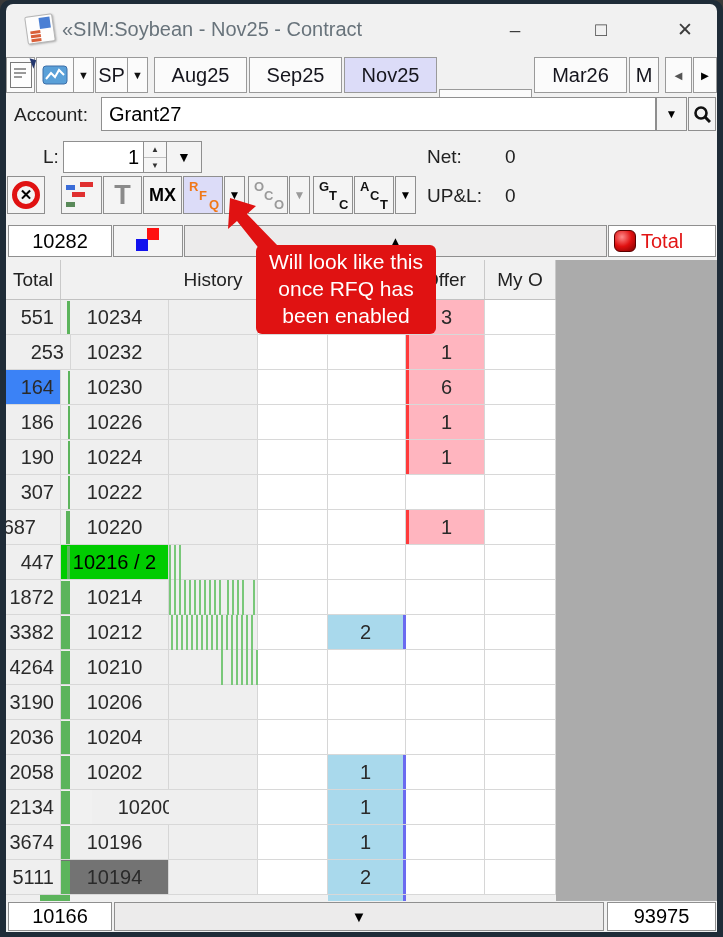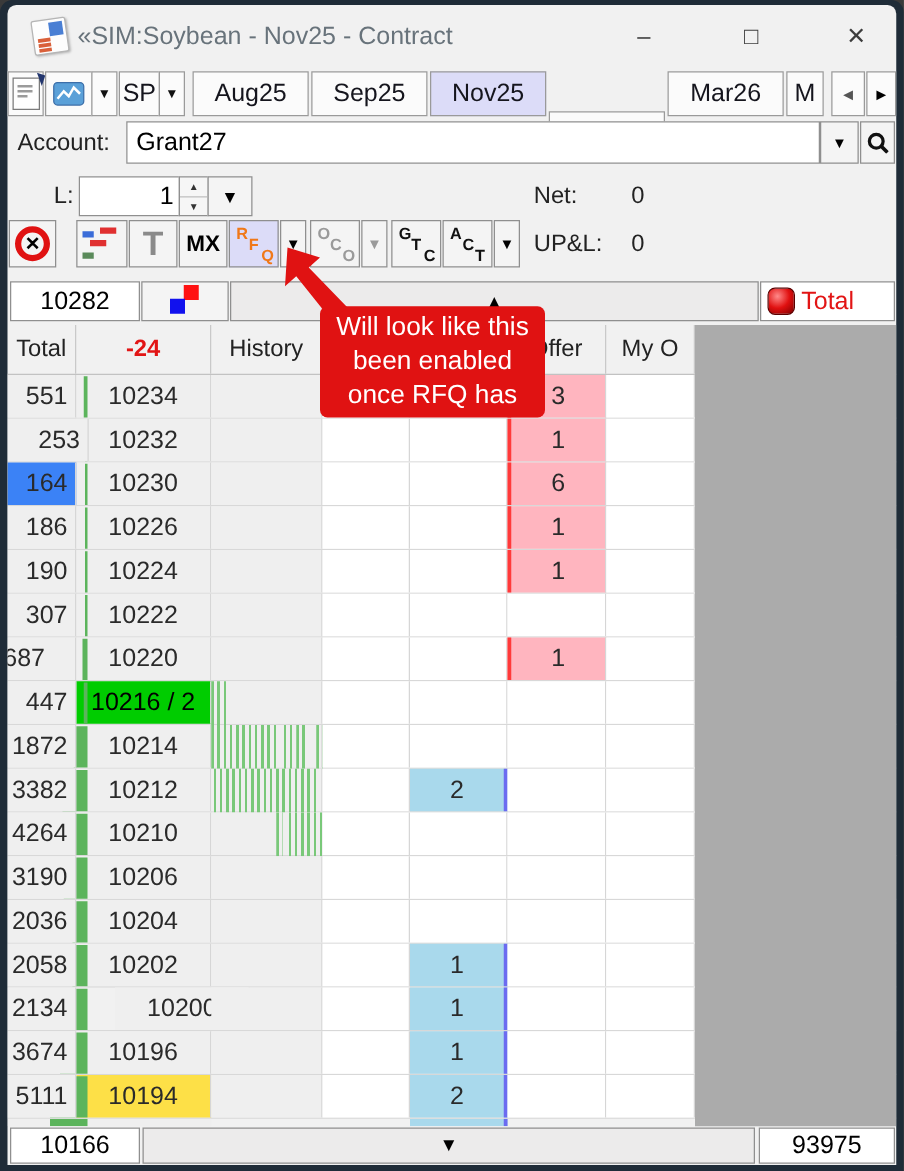--- a/index.html
+++ b/index.html
@@ -204,21 +204,20 @@
           <span>▲</span>
         </div>
     <div class="abs box pbox" style="left:602px;top:1px;width:108px;justify-content:flex-start;padding-left:5px;gap:5px;">
       <span class="led"></span>
       <span style="color:#e21515;font-size:20px;">Total</span>
     </div>
   </div>
 
   <div class="abs" style="left:0;top:256px;width:711px;height:40px;border-bottom:1px solid #c2c2c2;box-sizing:border-box;">
     <div class="abs hdr" style="left:0;width:55px;height:100%;">Total</div>
-    <div class="abs hdr" style="left:55px;width:108px;height:100%;color:#e21515;font-weight:bold;">-24</div>
     <div class="abs hdr" style="left:163px;width:89px;height:100%;">History</div>
     <div class="abs hdr" style="left:252px;width:70px;height:100%;"></div>
     <div class="abs hdr" style="left:322px;width:78px;height:100%;"></div>
     <div class="abs hdr" style="left:400px;width:79px;height:100%;">Offer</div>
     <div class="abs hdr" style="left:479px;width:71px;height:100%;">My O</div>
   </div>
 
   <div id="rows-host" class="abs" style="left:0;top:296px;width:711px;height:601px;">
         <div class="row" style="top: 0px;">
           <div class="cell" style="left: 0px; width: 55px; background: rgb(239, 239, 239); justify-content: flex-end; padding-right: 6px; z-index: 2;">551</div>
@@ -388,40 +387,40 @@
           <div class="cell" style="left: 55px; width: 108px; background: rgb(239, 239, 239);">10196</div>
           <div class="cell" style="left: 163px; width: 89px; background: rgb(239, 239, 239);"></div>
           <div class="cell" style="left: 252px; width: 70px; background: rgb(255, 255, 255);"></div>
           <div class="cell" style="left: 322px; width: 78px; background: rgb(169, 217, 236); border-right: 3px solid rgb(107, 107, 240);">1</div>
           <div class="cell" style="left: 400px; width: 79px; background: rgb(255, 255, 255);"></div>
           <div class="cell" style="left: 479px; width: 71px; background: rgb(255, 255, 255);"></div>
         </div>
         <div class="row" style="top: 560px;">
           <div class="cell" style="left: 0px; width: 55px; background: rgb(239, 239, 239); justify-content: flex-end; padding-right: 6px; z-index: 2;">5111</div>
           <div class="abs" style="left: 34px; top: 1px; width: 30px; height: 33px; background: rgb(92, 180, 92); z-index: 1;"></div>
-          <div class="cell" style="left: 55px; width: 108px; background: #fde047;">10194</div>
+          <div class="cell" style="left: 55px; width: 108px; background: #737373;">10194</div>
           <div class="cell" style="left: 163px; width: 89px; background: rgb(239, 239, 239);"></div>
           <div class="cell" style="left: 252px; width: 70px; background: rgb(255, 255, 255);"></div>
           <div class="cell" style="left: 322px; width: 78px; background: rgb(169, 217, 236); border-right: 3px solid rgb(107, 107, 240);">2</div>
           <div class="cell" style="left: 400px; width: 79px; background: rgb(255, 255, 255);"></div>
           <div class="cell" style="left: 479px; width: 71px; background: rgb(255, 255, 255);"></div>
         </div>
         <div class="abs" style="left: 0px; top: 595px; width: 711px; height: 6px; overflow: hidden;">
           <div class="abs" style="left:0;top:0;width:163px;height:6px;background:#efefef;"></div>
  <div class="abs" style="left:34px;top:0;width:30px;height:6px;background:#5cb45c;"></div>
  <div class="abs" style="left:322px;top:0;width:78px;height:6px;background:#a9d9ec;border-right:3px solid #6b6bf0;box-sizing:border-box;"></div>
         </div>
       </div>
 
   <div class="abs" style="left:550px;top:256px;width:161px;height:641px;background:#ababab;z-index:5;"></div>
 
   <div class="abs callout">
     <div>Will look like this</div>
+    <div>once RFQ has</div>
     <div>been enabled</div>
-    <div>once RFQ has</div>
   </div>
   <svg class="abs arrow-svg" width="70" height="70">
     <path d="M14,8 L40,16 L31,24 L62,56 L49,66 L21,31 L12,39 Z" fill="#e01212"></path>
   </svg>
 
   <div class="abs" style="left:0;top:897px;width:711px;height:31px;">
     <div class="abs box bbox" style="left:2px;top:1px;width:104px;">10166</div>
     <div class="abs box bbox" style="left:108px;top:1px;width:490px;background:#ecebeb;font-size:15px;">
           <span>▼</span>
         </div>

